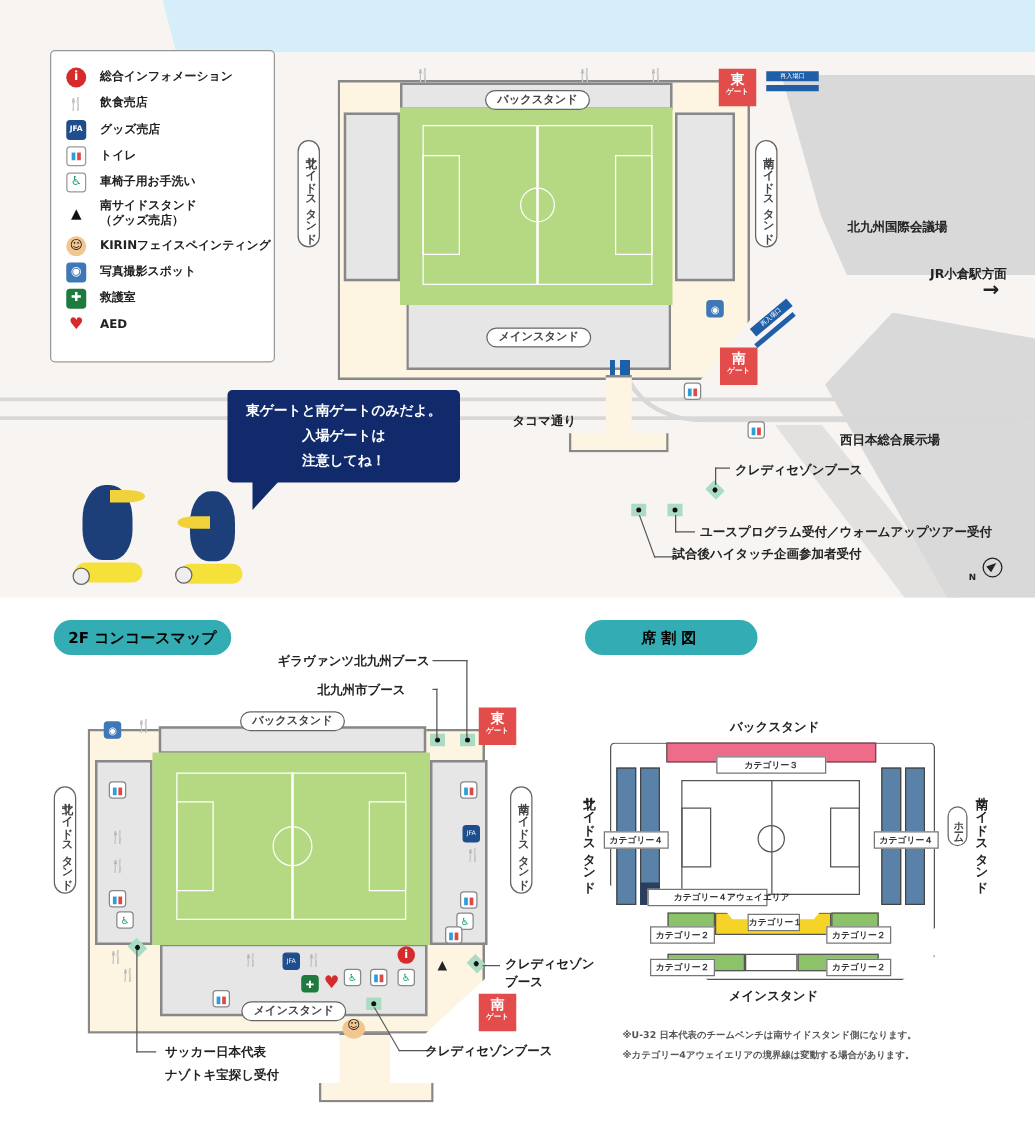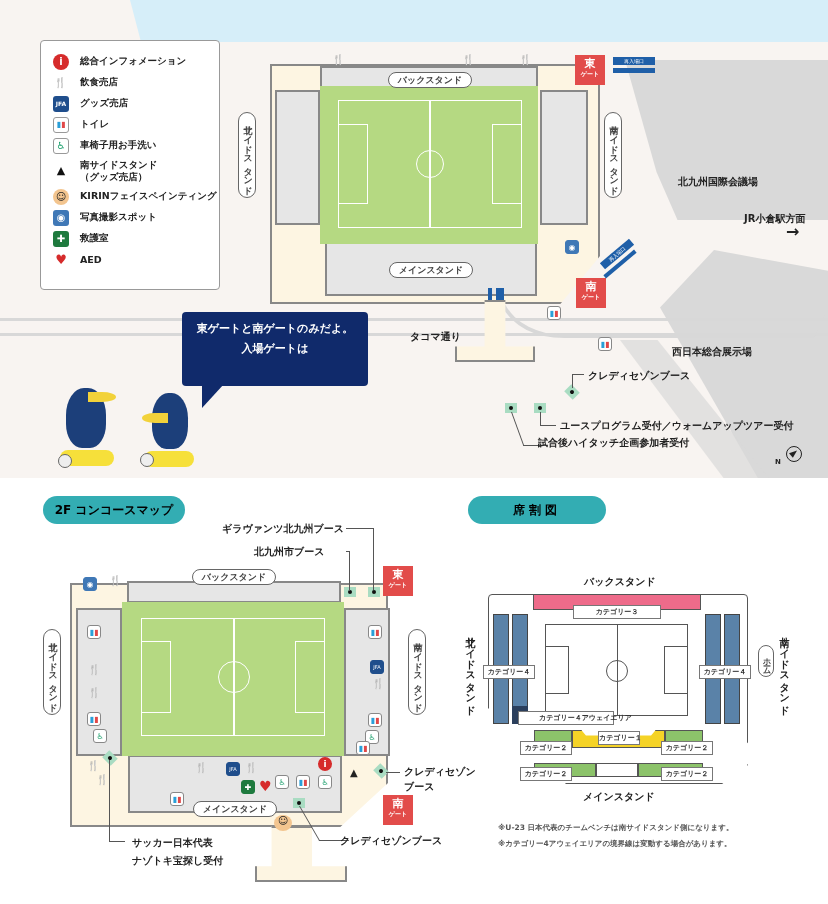--- a/index.html
+++ b/index.html
@@ -156,20 +156,21 @@
   <div class="label" style="left:538px;top:436px;">試合後ハイタッチ企画参加者受付</div>
 
   <div class="compass" style="left:786px;top:446px;">
       <div style="position:absolute;left:3px;top:3px;border-left:8px solid #222;border-top:3px solid transparent;border-bottom:3px solid transparent;transform:rotate(-40deg);"></div>
     </div>
   <div class="label" style="left:775px;top:458px;font-size:7px;">N</div>
 
   <div class="bubble">
     <div>東ゲートと南ゲートのみだよ。</div>
     <div>入場ゲートは</div>
+    <div>注意してね！</div>
   </div>
 
   <div class="mascot" style="left:58px;top:380px;width:62px;height:90px;">
     <div style="position:absolute;left:8px;top:8px;width:40px;height:60px;background:#1c3f7a;border-radius:45% 45% 40% 40%;"></div>
     <div style="position:absolute;left:30px;top:12px;width:28px;height:10px;background:#f2d23a;border-radius:0 60% 60% 0;"></div>
     <div style="position:absolute;left:2px;top:70px;width:54px;height:16px;background:#f6e03a;border-radius:8px;"></div>
     <div style="position:absolute;left:0;top:74px;width:14px;height:14px;background:#eee;border:1px solid #666;border-radius:50%;"></div>
   </div>
   <div class="mascot" style="left:140px;top:385px;width:60px;height:85px;">
     <div style="position:absolute;left:12px;top:8px;width:36px;height:56px;background:#1c3f7a;border-radius:45% 45% 40% 40%;"></div>
@@ -306,15 +307,15 @@
 <div class="seat-label" style="left:520px;top:741px;width:52px;">カテゴリー２</div>
 <div class="seat-label" style="left:661px;top:741px;width:52px;">カテゴリー２</div>
 
 <div class="abs" style="left:534px;top:763px;width:62px;height:14px;background:#8cc36a;border:1px solid #555;"></div>
 <div class="abs" style="left:596px;top:763px;width:42px;height:14px;background:#fff;border:1px solid #555;"></div>
 <div class="abs" style="left:638px;top:763px;width:65px;height:14px;background:#8cc36a;border:1px solid #555;"></div>
 <div class="seat-label" style="left:520px;top:767px;width:52px;">カテゴリー２</div>
 <div class="seat-label" style="left:661px;top:767px;width:52px;">カテゴリー２</div>
 
 <div class="notes">
-  <div>※U-23 日本代表のチームベンチは南サイドスタンド側になります。</div>
+  <div>※U-32 日本代表のチームベンチは南サイドスタンド側になります。</div>
   <div>※カテゴリー4アウェイエリアの境界線は変動する場合があります。</div>
 </div>
 
 </body></html>

